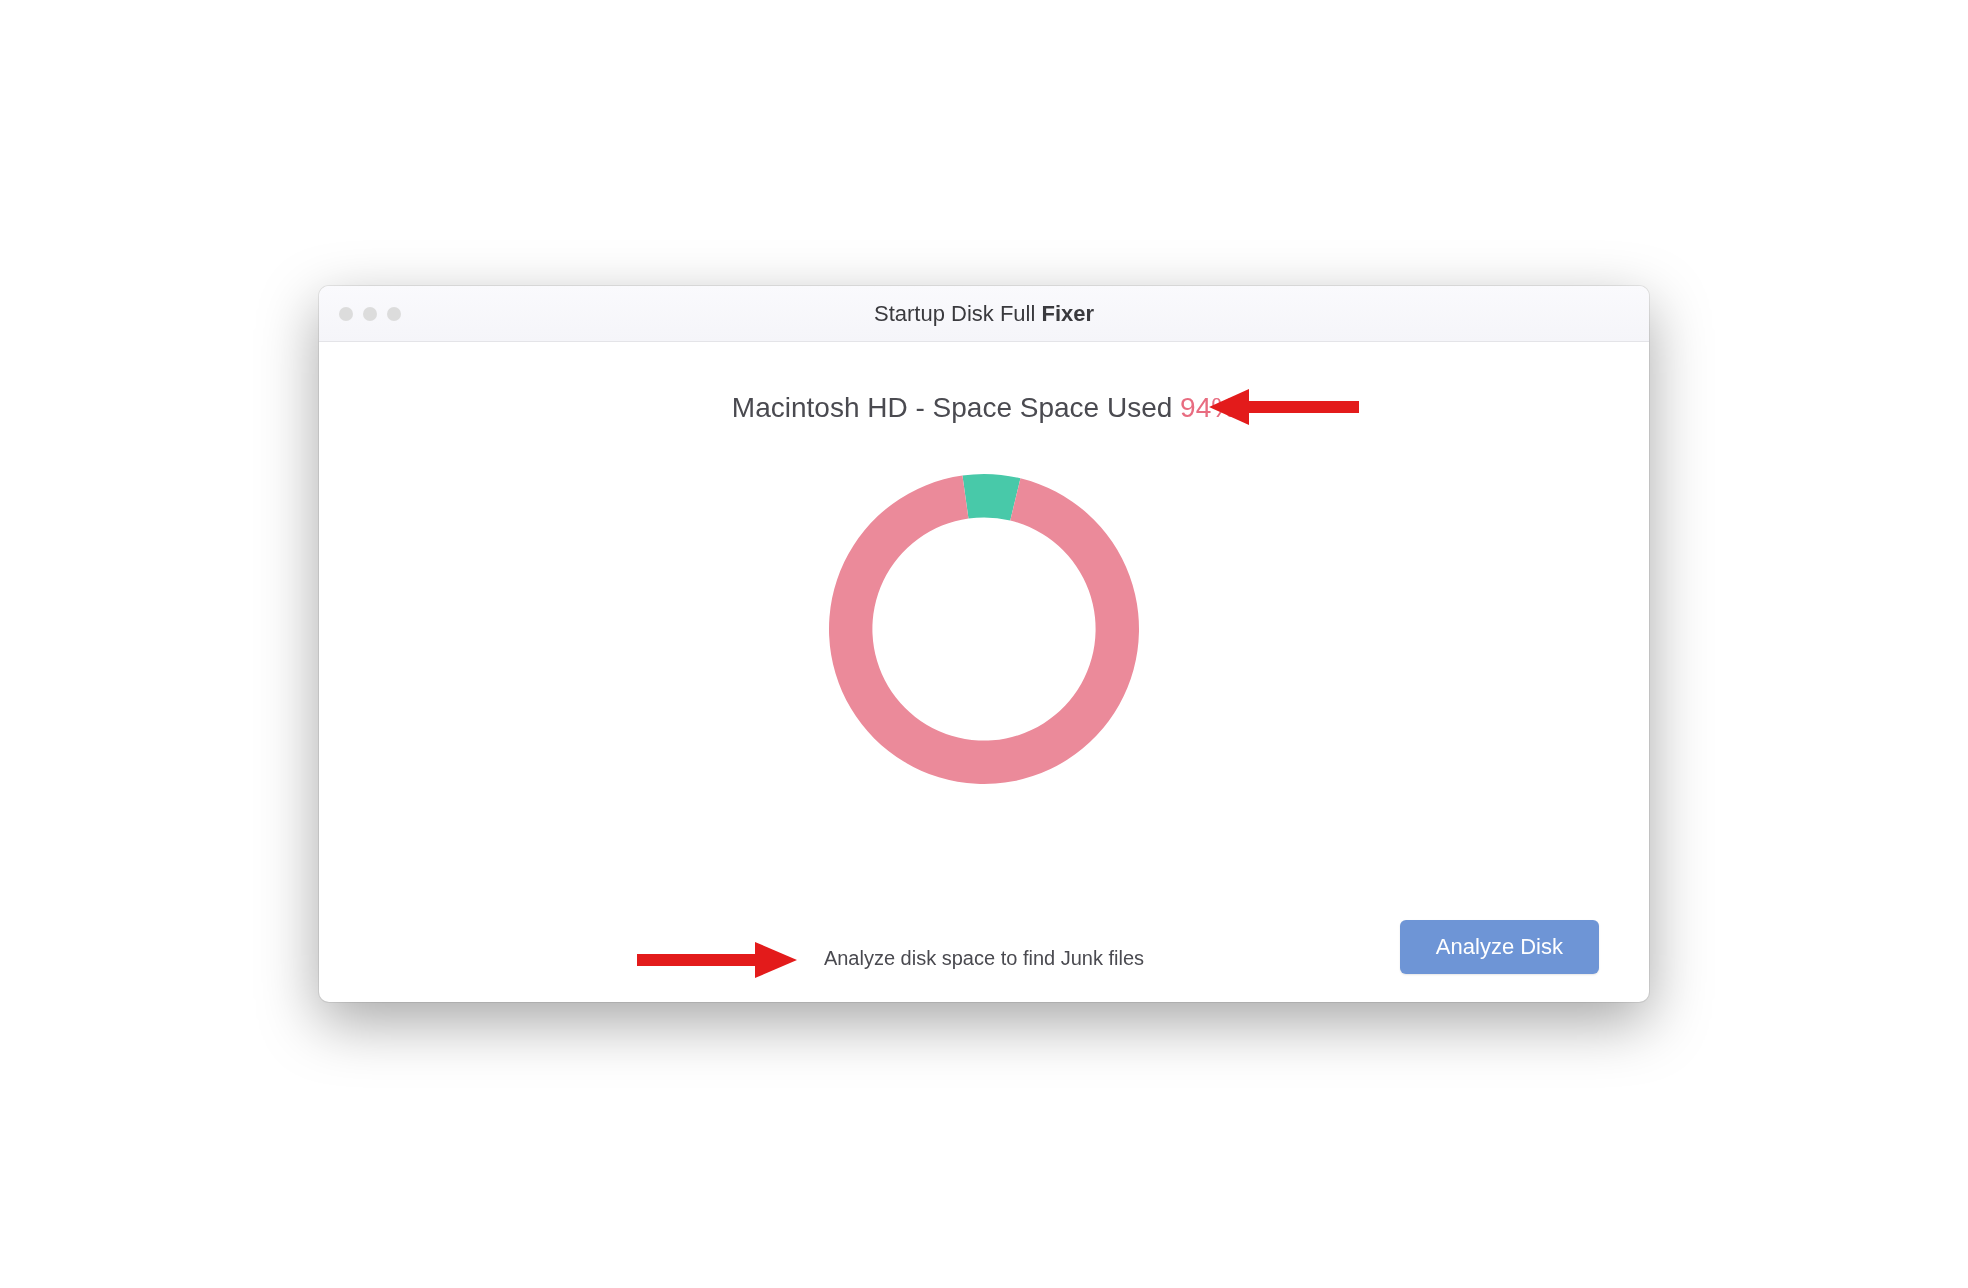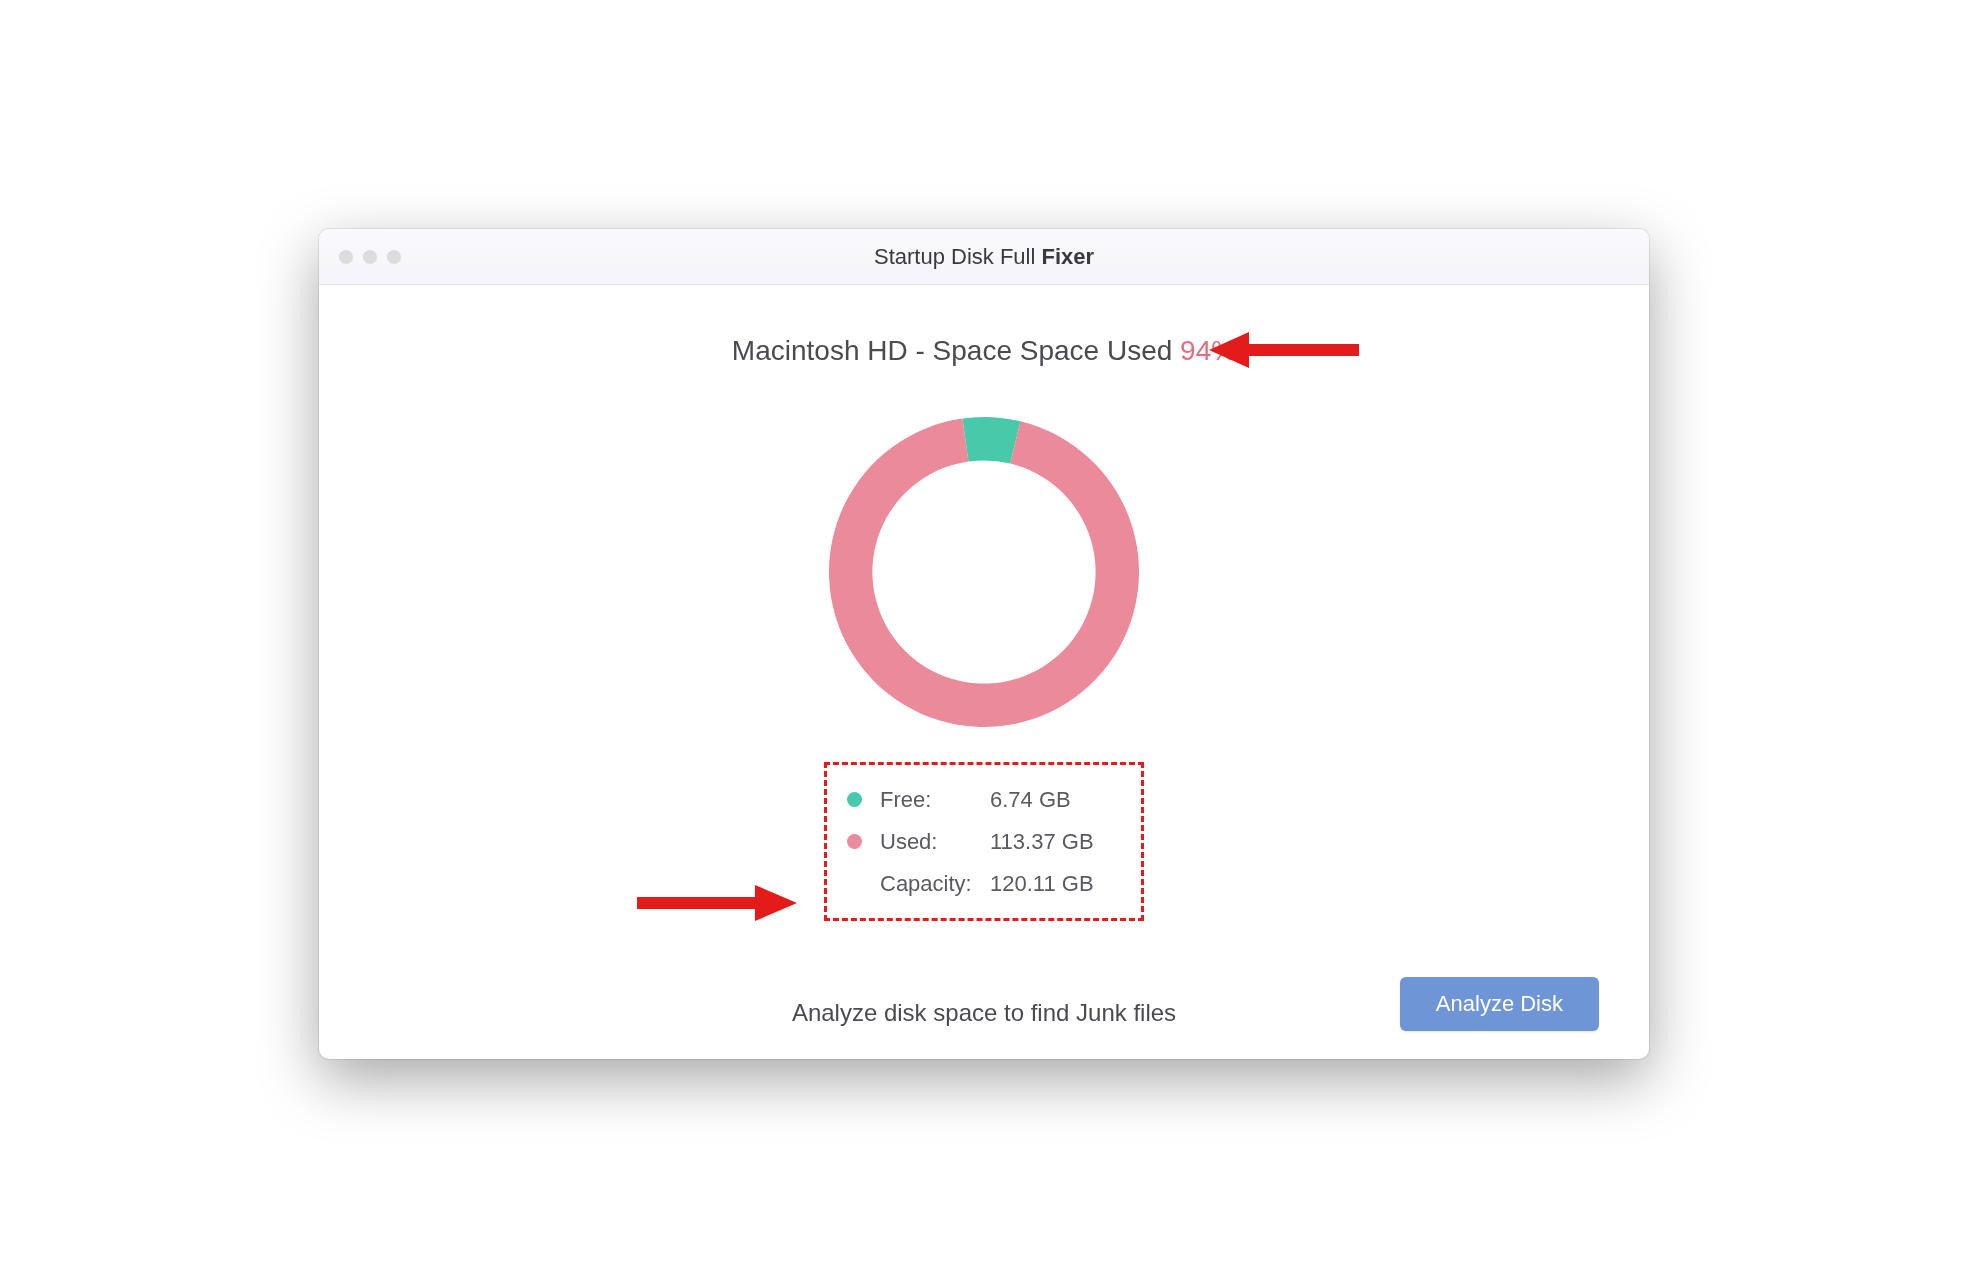--- a/index.html
+++ b/index.html
@@ -11,21 +11,21 @@
       font-family: -apple-system, BlinkMacSystemFont, "Helvetica Neue", Arial, sans-serif;
       background: #ffffff;
       display: flex;
       justify-content: center;
       align-items: center;
       min-height: 100vh;
       padding: 40px;
     }
     .window {
       width: 1330px;
-      height: 830px;
+      height: 716px;
       background: #ffffff;
       border-radius: 10px;
       box-shadow: 0 20px 60px rgba(0,0,0,0.35), 0 0 0 1px rgba(0,0,0,0.08);
       overflow: hidden;
       display: flex;
       flex-direction: column;
       position: relative;
     }
     .titlebar {
       height: 56px;
@@ -114,21 +114,21 @@
     .footer-row {
       position: absolute;
       bottom: 32px;
       left: 0;
       right: 0;
       display: flex;
       align-items: center;
       justify-content: center;
     }
     .footer-text {
-      font-size: 24px;
+      font-size: 20px;
       color: #4a4a50;
       text-align: center;
     }
     .analyze-btn {
       position: absolute;
       right: 50px;
       bottom: 28px;
       background: #6e95d6;
       color: #ffffff;
       font-size: 22px;
@@ -190,37 +190,20 @@
         </svg>
     </div>
 
     <div class="arrow arrow-left">
       <svg width="160" height="44" viewBox="0 0 160 44">
         <line x1="0" y1="22" x2="124" y2="22" stroke="#e31b1b" stroke-width="12"></line>
         <polygon points="160,22 118,4 118,40" fill="#e31b1b"></polygon>
       </svg>
     </div>
 
-    <div class="legend-box">
-      <div class="legend-row">
-        <span class="legend-dot free"></span>
-        <span class="legend-label">Free:</span>
-        <span class="legend-value">6.74 GB</span>
-      </div>
-      <div class="legend-row">
-        <span class="legend-dot used"></span>
-        <span class="legend-label">Used:</span>
-        <span class="legend-value">113.37 GB</span>
-      </div>
-      <div class="legend-row">
-        <span class="legend-dot none"></span>
-        <span class="legend-label">Capacity:</span>
-        <span class="legend-value">120.11 GB</span>
-      </div>
-    </div>
 
     <div class="footer-row">
       <div class="footer-text">Analyze disk space to find Junk files</div>
     </div>
 
     <button class="analyze-btn">Analyze Disk</button>
 
   </div>
 
 </div>

